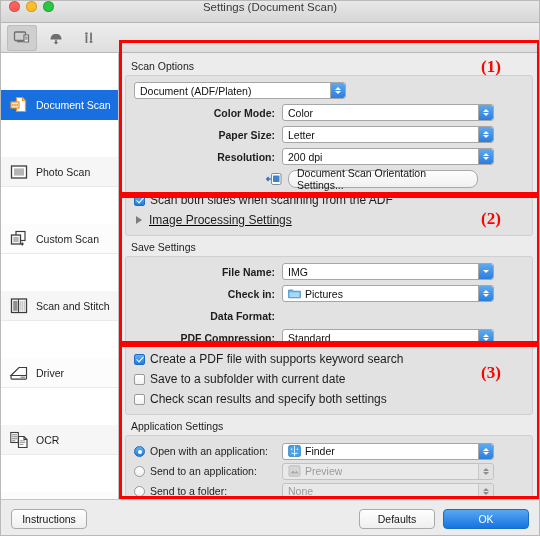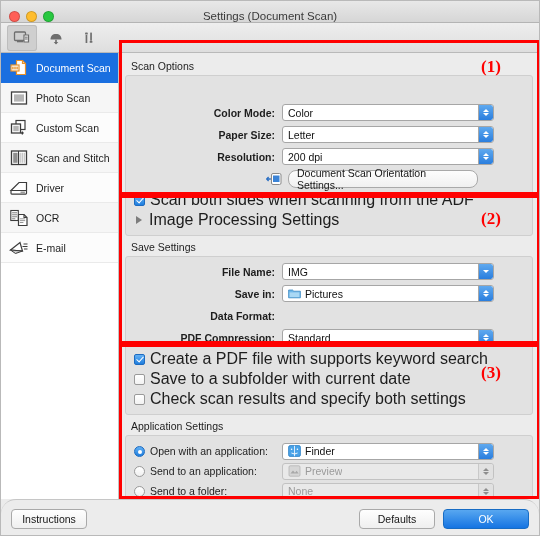--- a/index.html
+++ b/index.html
@@ -19,21 +19,21 @@
     border: 1px solid #b9b9b9;
     overflow: hidden;
   }
 
   
   .titlebar {
     position: relative;
     height: 22px;
     background: linear-gradient(to bottom, #e8e8e8, #d6d6d6);
     border-bottom: 1px solid #b4b4b4;
-    display: flex; align-items: flex-end;
+    display: flex; align-items: flex-start;
   }
   .traffic { display: flex; gap: 6px; margin-left: 8px; }
   .dot { width: 11px; height: 11px; border-radius: 50%; border: 1px solid rgba(0,0,0,.18); }
   .dot.red { background: #ff5f57; }
   .dot.yellow { background: #ffbd2e; }
   .dot.green { background: #28c840; }
   .title-text {
     position: absolute; left: 0; right: 0; text-align: center;
     font-size: 11.5px; color: #3a3a3a; font-weight: 500;
     pointer-events: none;
@@ -69,20 +69,21 @@
   }
   .side-item {
     height: 30px;
     display: flex; align-items: center;
     padding-left: 8px;
     gap: 7px;
     border-bottom: 1px solid #eaeaea;
     font-size: 10.5px;
     color: #1d1d1d;
     background: #fcfcfc;
+    margin-top: 37px;
   }
   .side-item.alt { background: #f6f6f6; }
   .side-item.selected { background: #1a6fe0; color: #ffffff; border-bottom-color: #1a6fe0; }
   .side-ico { width: 20px; height: 20px; flex: none; display: block; }
 
   
   .main {
     flex: 1;
     position: relative;
     background: #ececec;
@@ -167,24 +168,24 @@
   .cbox.on {
     background: linear-gradient(to bottom, #62b0f4, #1f7ede);
     border-color: #1d6bc0;
   }
   .cbox.on::after {
     content: ""; position: absolute;
     left: 3px; top: 0.5px; width: 3px; height: 6px;
     border: solid #ffffff; border-width: 0 1.6px 1.6px 0;
     transform: rotate(42deg);
   }
-  .cbtext { font-size: 16px; color: #1d1d1d; }
-
-  
-  .disc { display: flex; align-items: center; gap: 7px; height: 18px; margin-top: 2px; padding-left: 2px; }
+  .cbtext { font-size: 12px; color: #1d1d1d; }
+
+  
+  .disc { display: flex; align-items: center; gap: 7px; height: 18px; margin-top: 2px; padding-left: 2px; text-decoration: underline; }
   .disc-tri { width: 0; height: 0; border-top: 4px solid transparent; border-bottom: 4px solid transparent; border-left: 6px solid #7d7d7d; flex: none; }
 
   
   .rrow { display: flex; align-items: center; height: 20px; }
   .radio {
     width: 11px; height: 11px; flex: none; margin-right: 5px;
     border-radius: 50%;
     border: 1px solid #9a9a9a;
     background: linear-gradient(to bottom, #ffffff, #f0f0f0);
     position: relative;
@@ -196,21 +197,20 @@
   }
   .rlabel { font-size: 10.5px; color: #1d1d1d; width: 132px; }
 
   
   .footer {
     height: 38px;
     background: #ececec;
     border-top: 1px solid #c6c6c6;
     display: flex; align-items: center;
     padding: 0 10px;
-    border-radius: 15px;
   }
   .footer .spacer { flex: 1; }
   .fbtn {
     height: 20px; min-width: 76px;
     background: linear-gradient(to bottom, #fefefe, #efefef);
     border: 1px solid #a9a9a9; border-radius: 4px;
     display: inline-flex; align-items: center; justify-content: center;
     font-size: 10.5px; color: #151515;
     margin-left: 8px;
     padding: 0 10px;
@@ -375,20 +375,27 @@
 
     </div>
 
     <div class="main">
 
       <div class="group">
         <div class="group-title">Scan Options</div>
         <div class="group-box">
 
           <div class="row">
+            <div class="combo">
+              <span class="val">Document (ADF/Platen)</span>
+              <span class="arrows">
+                  <i class="tri up"></i>
+                  <i class="tri dn"></i>
+                </span>
+            </div>
           </div>
 
           <div class="row">
             <div class="row-label">Color Mode:</div>
             <div class="combo">
               <span class="val">Color</span>
               <span class="arrows">
                   <i class="tri up"></i>
                   <i class="tri dn"></i>
                 </span>
@@ -450,21 +457,21 @@
             <div class="row-label">File Name:</div>
             <div class="combo">
               <span class="val">IMG</span>
               <span class="arrows">
                   <i class="tri dn"></i>
                 </span>
             </div>
           </div>
 
           <div class="row">
-            <div class="row-label">Save in:</div>
+            <div class="row-label">Check in:</div>
             <div class="combo">
               <span class="leadico">
                 <svg width="13" height="11" viewBox="0 0 13 11">
                   <path d="M0.6 2 h4 l1.2 1.2 h6.6 v6.6 h-11.8 z" fill="#6fb7e8" stroke="#3d8cc4" stroke-width="0.8"></path>
                   <rect x="1.6" y="4.4" width="9.8" height="4.6" fill="#a9d8f4"></rect>
                 </svg>
               </span>
               <span class="val">Pictures</span>
               <span class="arrows">
                   <i class="tri up"></i>

